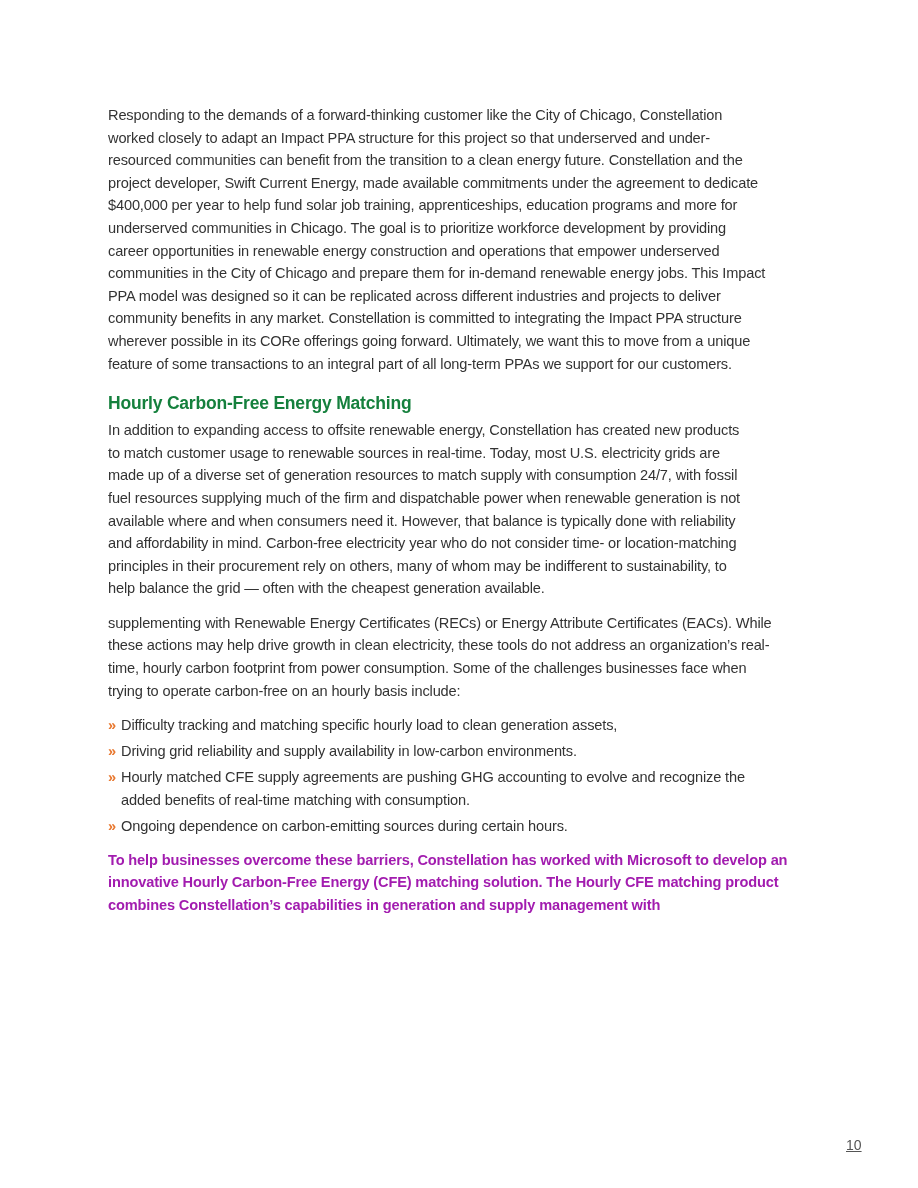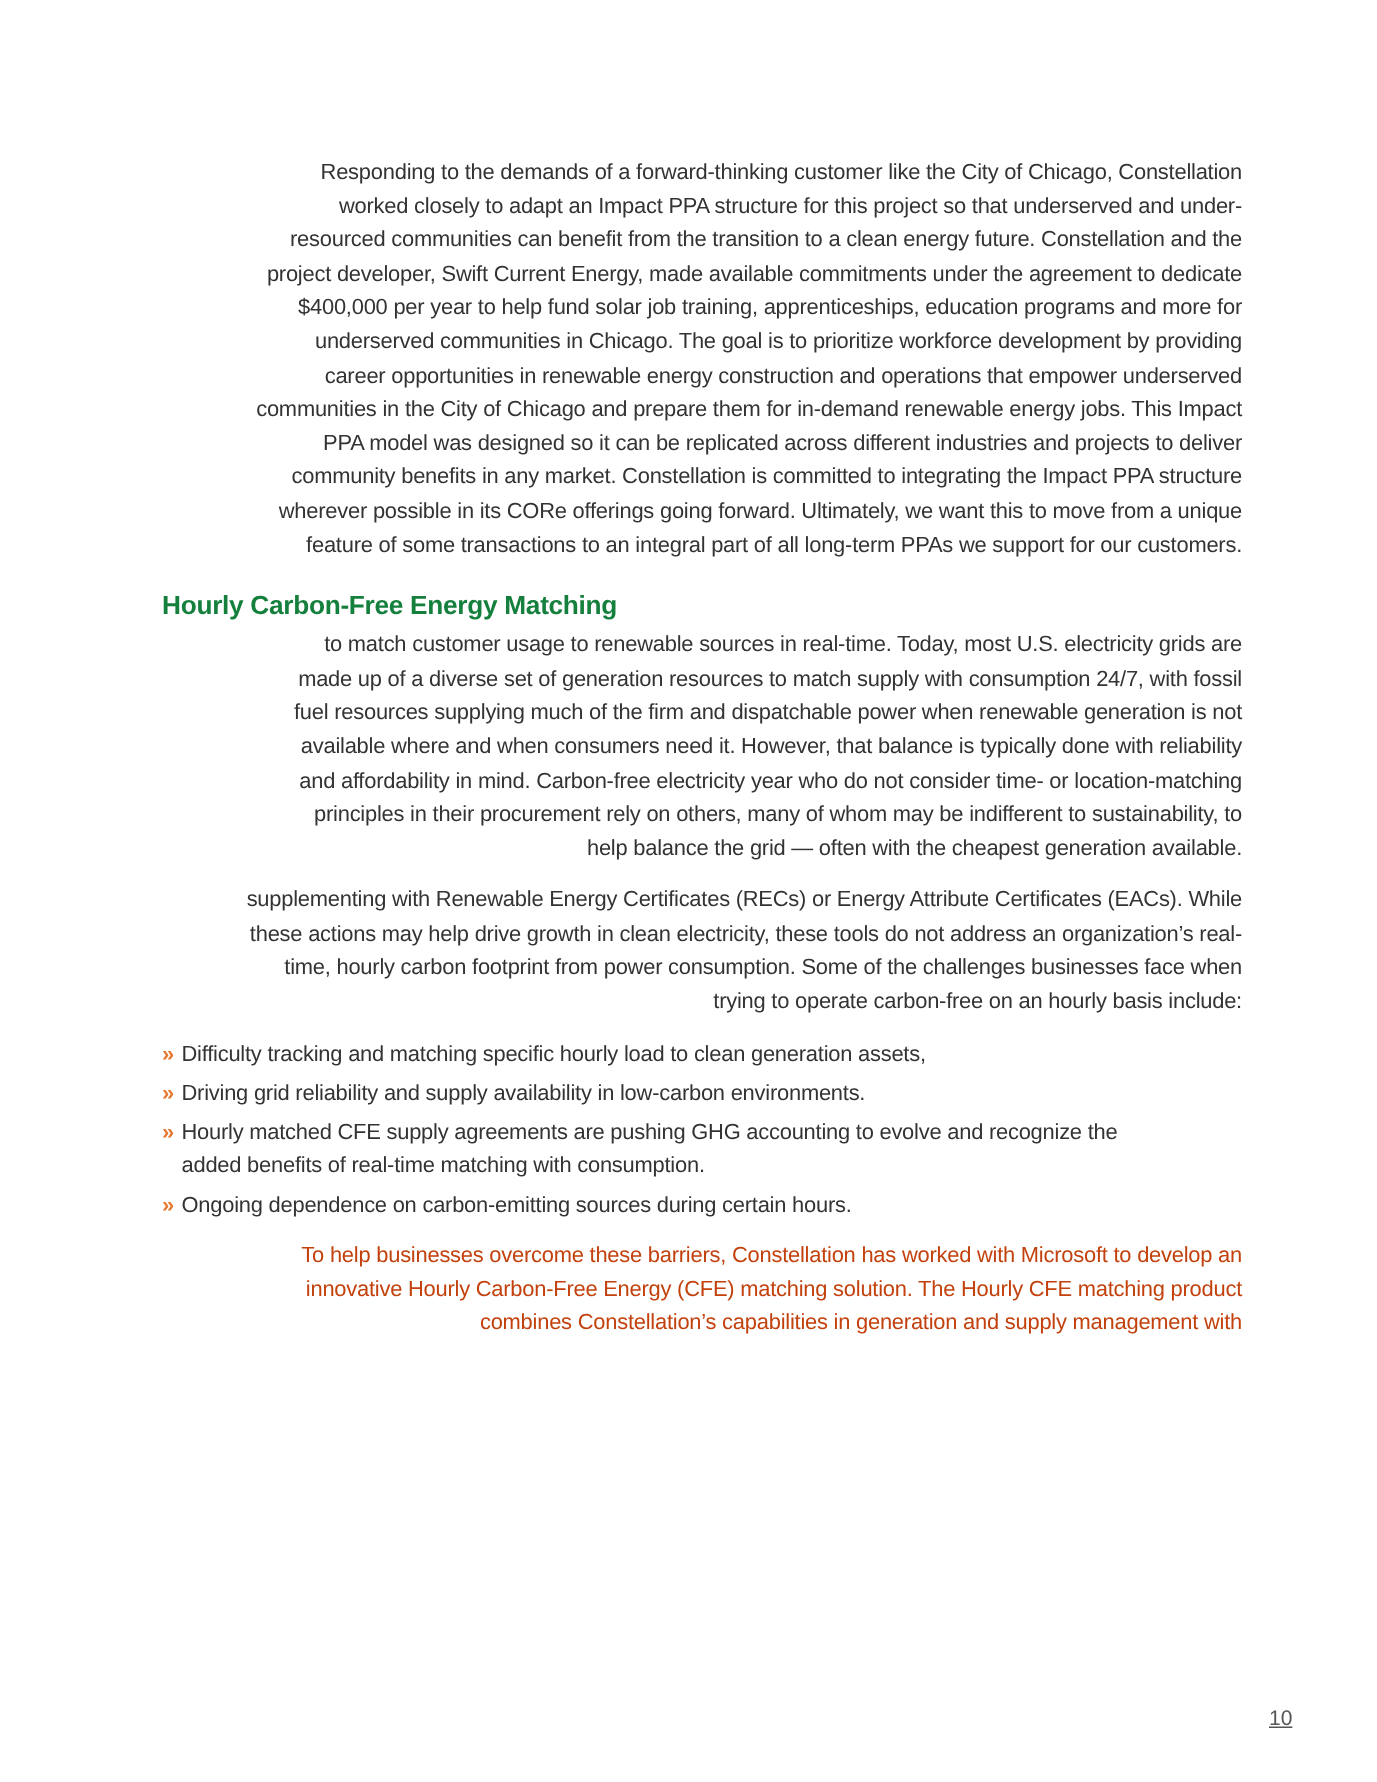--- a/index.html
+++ b/index.html
@@ -1,19 +1,19 @@
 <!DOCTYPE html>
 <html><head>
 <meta charset="utf-8">
 <style>
   html, body { margin: 0; padding: 0; background: #ffffff; }
   body { width: 918px; height: 1188px; position: relative; overflow: hidden;
          font-family: "Liberation Sans", sans-serif; color: #333333; }
   .page { position: absolute; left: 108px; top: 104px; width: 720px; }
-  .para { margin: 0; font-size: 14.6px; line-height: 22.6px; letter-spacing: -0.15px; text-align: right; }
+  .para { margin: 0; font-size: 14.6px; line-height: 22.6px; letter-spacing: -0.15px; }
   .line { display: block; white-space: nowrap; }
   .heading { margin: 16px 0 4px 0; font-size: 17.5px; line-height: 24px; font-weight: bold;
              color: #1f6fbd; letter-spacing: -0.2px; }
   .gap { height: 12px; }
   .bullets { list-style: none; margin: 12px 0 0 0; padding: 0; }
   .bullets li { position: relative; padding-left: 13px; font-size: 14.6px; line-height: 22.6px;
                 margin-bottom: 3.5px; letter-spacing: -0.15px; }
   .bullets .mark { position: absolute; left: 0; top: 0; color: #e8772e; font-weight: bold; }
   .after-bullets { margin-top: 11px; }
   .page-number { position: absolute; left: 846px; top: 1137px; font-size: 14px; color: #555555; text-decoration: underline; }
@@ -34,20 +34,21 @@
     <span class="line">communities in the City of Chicago and prepare them for in-demand renewable energy jobs. This Impact</span>
     <span class="line">PPA model was designed so it can be replicated across different industries and projects to deliver</span>
     <span class="line">community benefits in any market. Constellation is committed to integrating the Impact PPA structure</span>
     <span class="line">wherever possible in its CORe offerings going forward. Ultimately, we want this to move from a unique</span>
     <span class="line">feature of some transactions to an integral part of all long-term PPAs we support for our customers.</span>
   </p>
 
   <h2 class="heading" style="color: #15803d;">Hourly Carbon-Free Energy Matching</h2>
 
   <p class="para" style="color: rgb(51, 51, 51);">
+    <span class="line">In addition to expanding access to offsite renewable energy, Constellation has created new products</span>
     <span class="line">to match customer usage to renewable sources in real-time. Today, most U.S. electricity grids are</span>
     <span class="line">made up of a diverse set of generation resources to match supply with consumption 24/7, with fossil</span>
     <span class="line">fuel resources supplying much of the firm and dispatchable power when renewable generation is not</span>
     <span class="line">available where and when consumers need it. However, that balance is typically done with reliability</span>
     <span class="line">and affordability in mind. Carbon-free electricity year who do not consider time- or location-matching</span>
     <span class="line">principles in their procurement rely on others, many of whom may be indifferent to sustainability, to</span>
     <span class="line">help balance the grid — often with the cheapest generation available.</span>
   </p>
 
   <div class="gap"></div>
@@ -72,21 +73,21 @@
       <span class="mark" style="color: rgb(232, 119, 46);">»</span>
       <span class="line">Hourly matched CFE supply agreements are pushing GHG accounting to evolve and recognize the</span>
       <span class="line">added benefits of real-time matching with consumption.</span>
     </li>
     <li style="color: rgb(51, 51, 51);">
       <span class="mark" style="color: rgb(232, 119, 46);">»</span>
       <span class="line">Ongoing dependence on carbon-emitting sources during certain hours.</span>
     </li>
   </ul>
 
-  <p class="para after-bullets" style="color: #c2410c;">
+  <p class="para after-bullets" style="color: #a21caf; font-weight: bold;">
     <span class="line">To help businesses overcome these barriers, Constellation has worked with Microsoft to develop an</span>
     <span class="line">innovative Hourly Carbon-Free Energy (CFE) matching solution. The Hourly CFE matching product</span>
     <span class="line">combines Constellation’s capabilities in generation and supply management with</span>
   </p>
 
 </div>
 
 <div class="page-number">10</div>
 
 </body></html>

